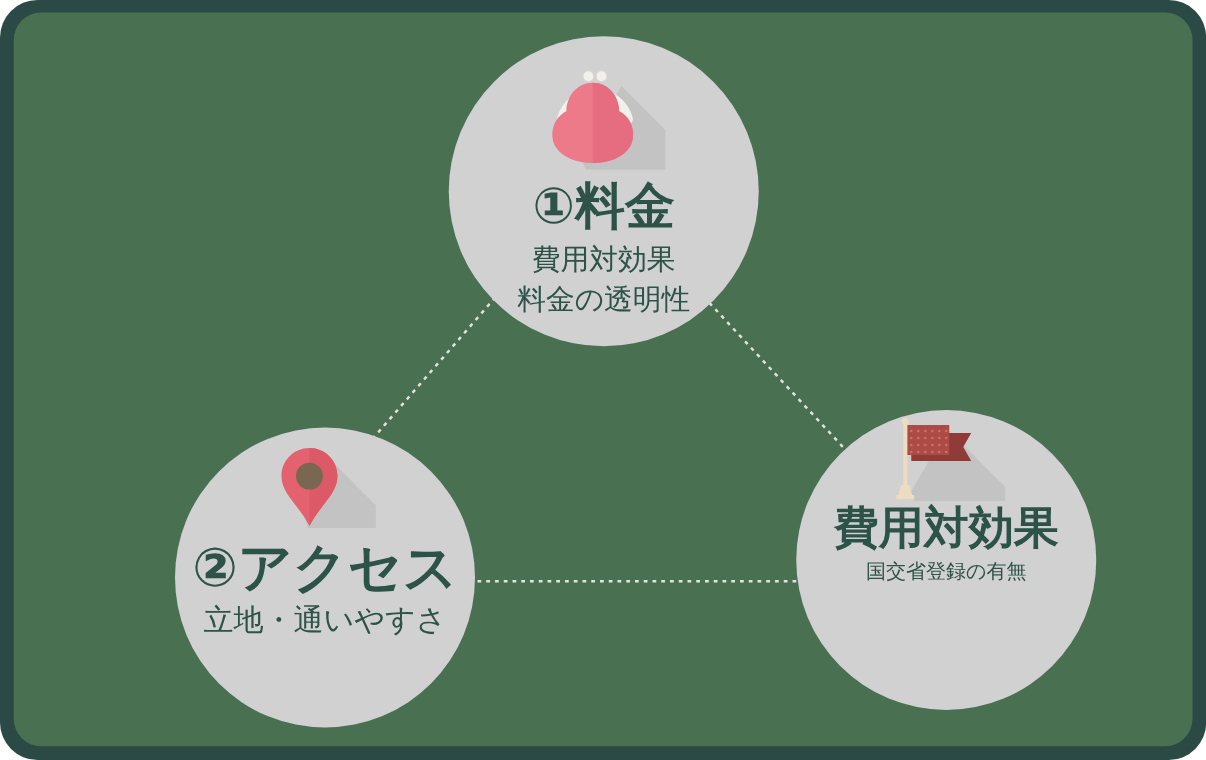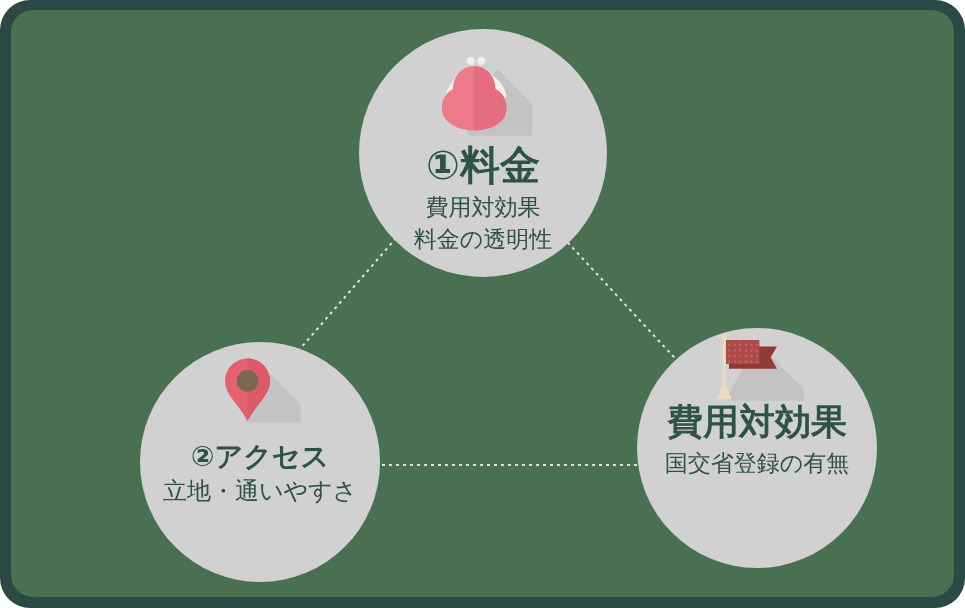--- a/index.html
+++ b/index.html
@@ -26,27 +26,27 @@
   }
   .node-fee{left:359px;top:29px;width:248px;height:248px;}
   .node-access{left:140px;top:342px;width:240px;height:240px;}
   .node-trust{left:637px;top:328px;width:240px;height:240px;}
   .node-fee .icon-wrap{margin-top:24px;height:88px;}
   .node-access .icon-wrap{margin-top:14px;height:76px;}
   .node-trust .icon-wrap{margin-top:4px;height:72px;}
   .title{font-weight:bold;line-height:1.1;}
   .title span{display:block;}
   .node-fee .title{font-size:40px;margin-top:2px;}
-  .node-access .title{font-size:28px;margin-top:10px;}
+  .node-access .title{font-size:43px;margin-top:0;}
   .node-trust .title{font-size:36px;margin-top:-2px;line-height:1.12;}
   .subtitle{line-height:1.4;}
   .subtitle span{display:block;}
   .node-fee .subtitle{font-size:23px;margin-top:4px;}
   .node-access .subtitle{font-size:24px;margin-top:1px;}
-  .node-trust .subtitle{font-size:23px;margin-top:5px;}
+  .node-trust .subtitle{font-size:16px;margin-top:5px;}
   
   .shadow{fill:var(--icon_shadow,#c3c3c3);}
   .purse-body{fill:var(--purse_pink,#ec7a89);}
   .purse-body-dark{fill:var(--purse_pink_dark,#e66d80);}
   .clasp{stroke:var(--clasp_color,#f2f0ec);fill:none;stroke-width:9;stroke-linecap:round;}
   .knob{fill:var(--clasp_color,#f2f0ec);stroke:#d8d5cf;stroke-width:1;}
   .pin-body{fill:var(--pin_red,#e4626f);}
   .pin-body-dark{fill:var(--pin_red_dark,#dc5968);}
   .pin-hole{fill:var(--pin_hole,#7a6751);}
   .flag-main{fill:var(--flag_red,#ad4a45);}

